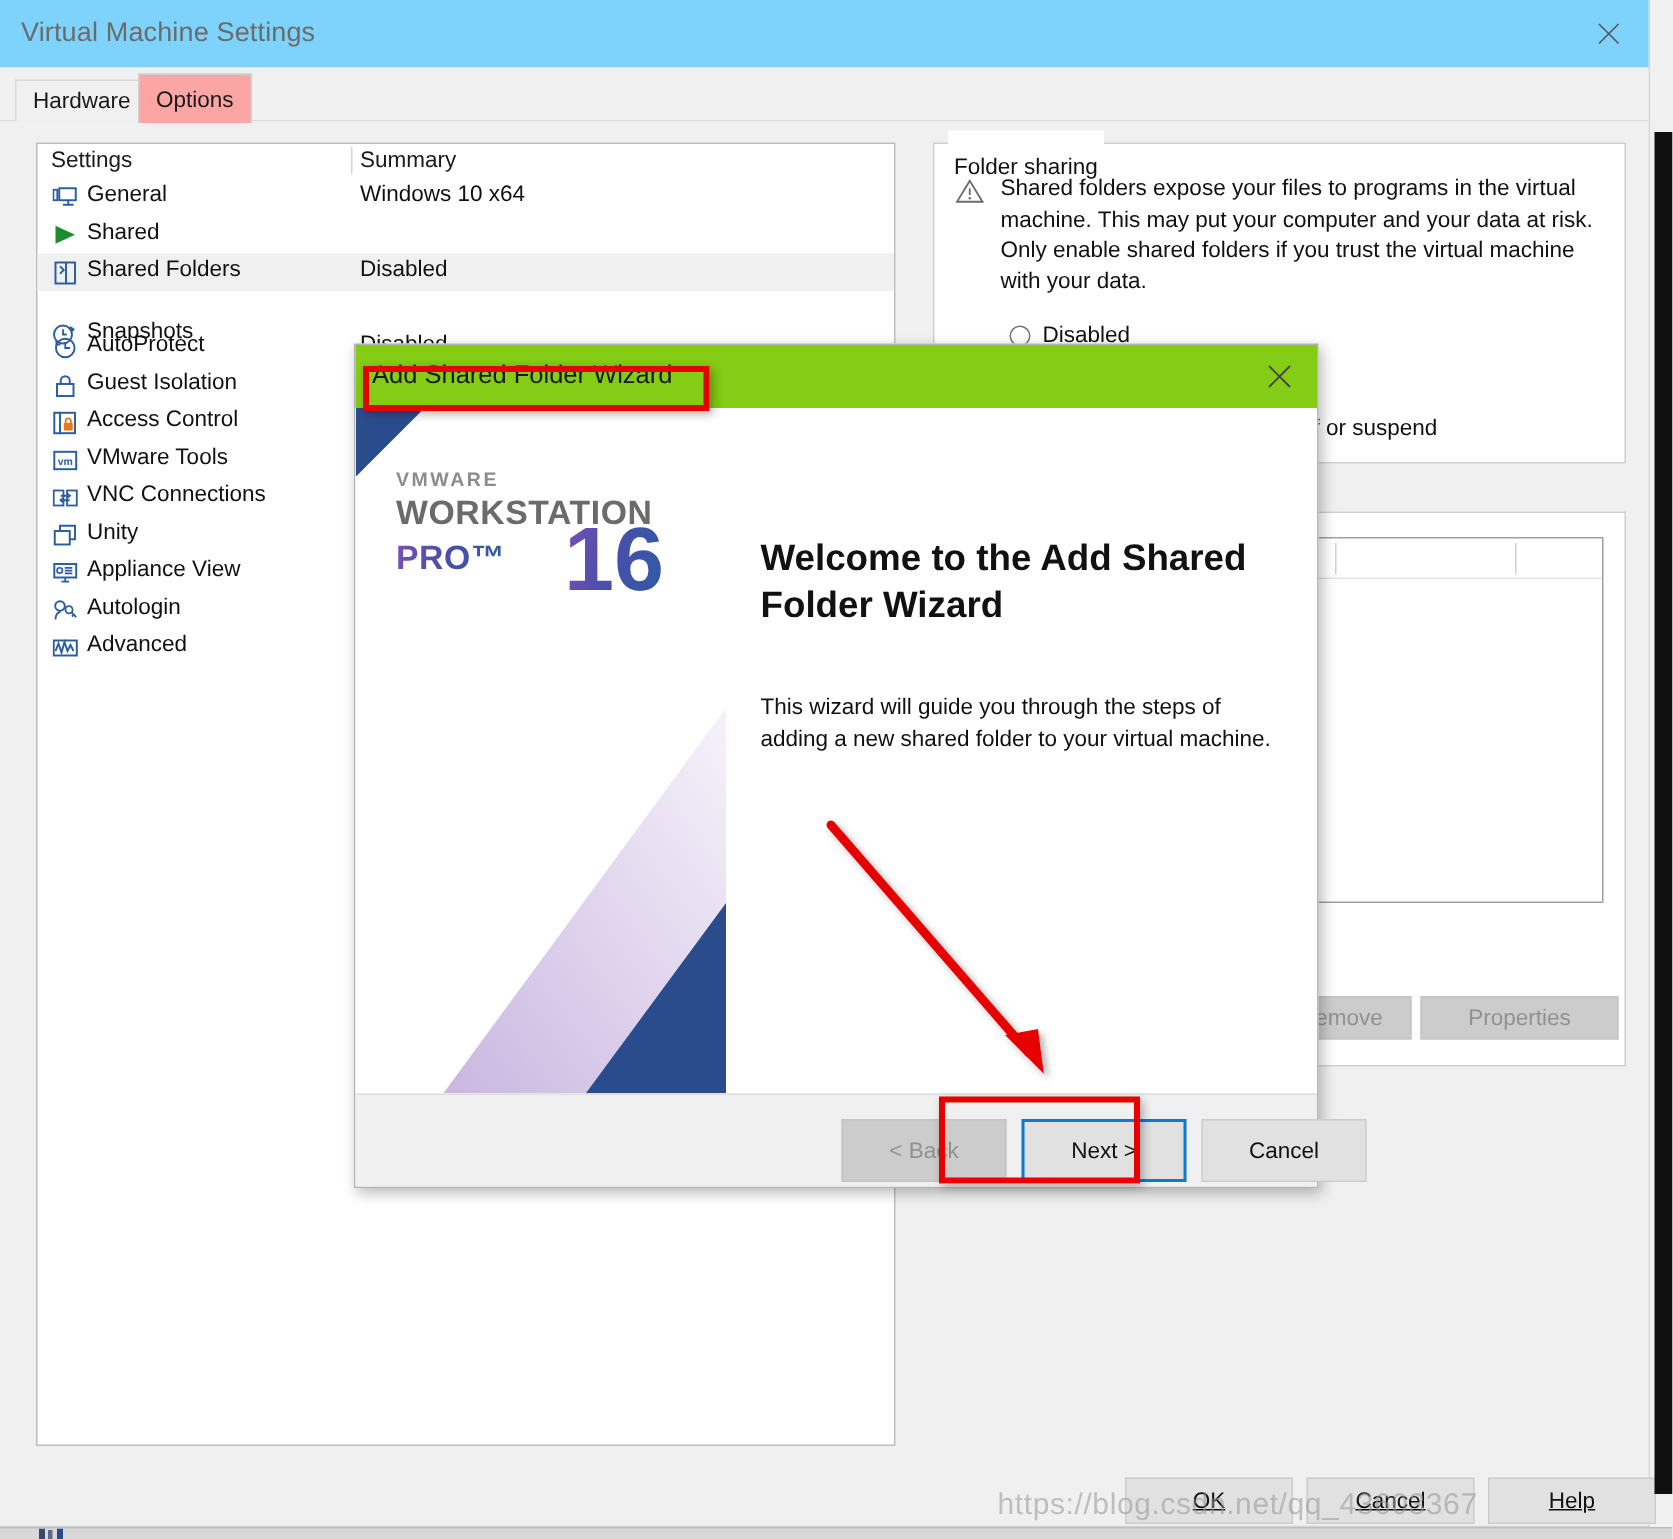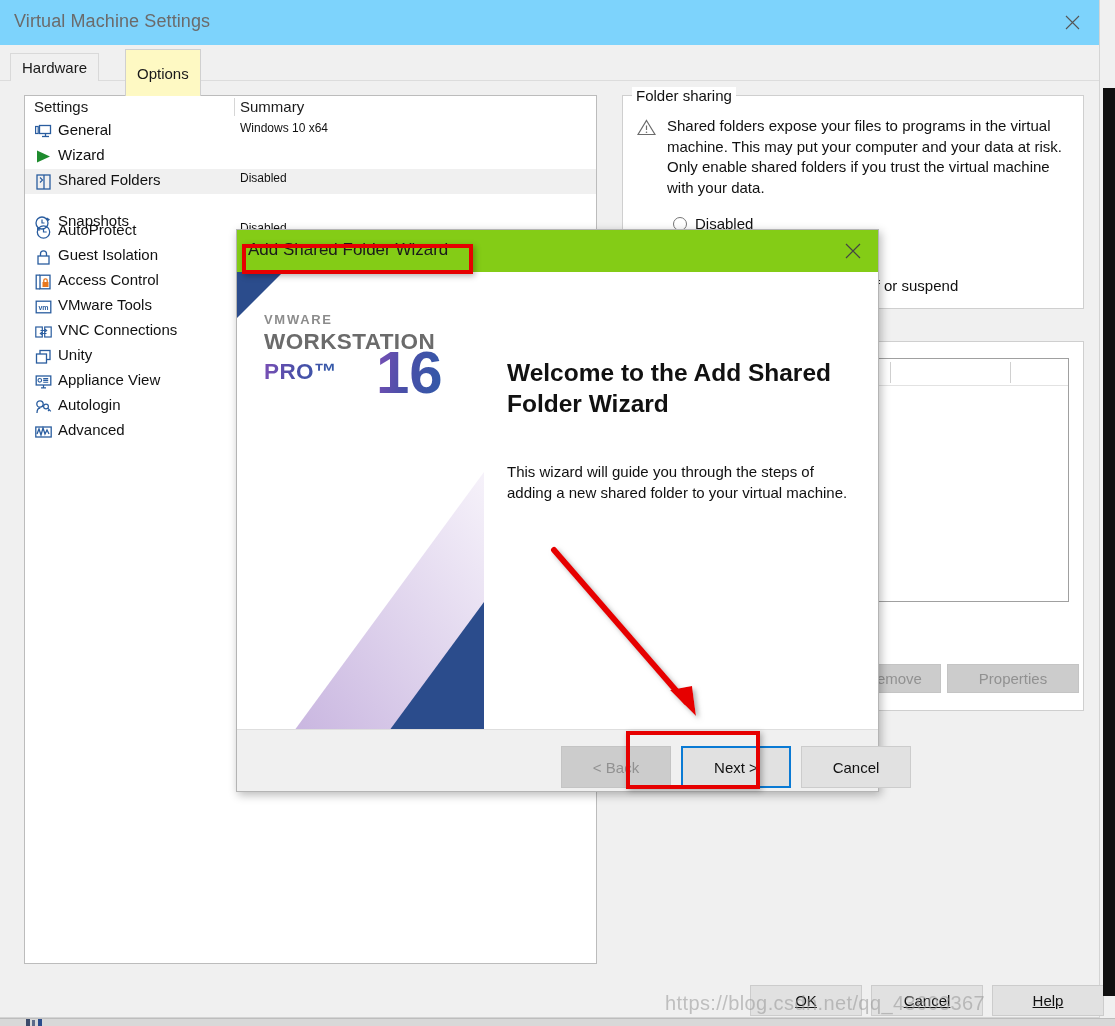--- a/index.html
+++ b/index.html
@@ -62,25 +62,24 @@
     display: flex; align-items: center;
     font-size: 15px;
     color: #1a1a1a;
     background: #f0f0f0;
     border: 1px solid #d9d9d9;
     border-bottom: none;
     white-space: nowrap;
   }
   .tab.active {
     top: 4px;
-    height: 47px;
-    background: #fef9c3;
+    height: 33px;
+    background: #fca5a5;
     border-color: #d0d0d0;
     z-index: 2;
-    margin-left: 33px;
   }
   .tab1 { left: 10px; }
   .tab2 { left: 92px; }
 
   
   .content {
     position: absolute;
     left: 0; top: 81px; right: 0; bottom: 0;
     background: #f0f0f0;
   }
@@ -121,35 +120,35 @@
   }
   .row .lbl {
     position: absolute;
     left: 33px; top: 2px;
     font-size: 15px; color: #111;
     white-space: nowrap;
   }
   .row .sum {
     position: absolute;
     left: 215px; top: 2px;
-    font-size: 12px; color: #111;
+    font-size: 15px; color: #111;
     white-space: nowrap;
   }
 
   
   .group {
     position: absolute;
     border: 1px solid #cfcfcf;
     background: #ffffff;
   }
   .group-title {
     position: absolute;
     top: -9px; left: 9px;
     background: #ffffff;
-    padding: 0 4px;
+    padding: 16px 4px;
     font-size: 15px; color: #111;
     white-space: nowrap;
     text-align: center;
   }
   #folder-sharing-group {
     left: 622px; top: 14px;
     width: 462px; height: 214px;
   }
   .warn-row {
     position: absolute;
@@ -418,21 +417,21 @@
           <span class="lbl">General</span>
           <span class="sum">Windows 10 x64</span>
         </div>
 
         <div class="row" style="top:48px">
           <span class="ico">
             <svg width="17" height="15" viewBox="0 0 17 15">
                 <path d="M2 1.5 L15 7.5 L2 13.5 Z" fill="#1e8b2e"></path>
               </svg>
           </span>
-          <span class="lbl">Wizard</span>
+          <span class="lbl">Shared</span>
           <span class="sum"></span>
         </div>
 
         <div class="row sel" style="top:73px">
           <span class="ico">
             <svg width="17" height="16" viewBox="0 0 17 16">
                 <rect x="2" y="1" width="13" height="14" fill="none" stroke="#2a5d9f" stroke-width="1.3"></rect>
                 <path d="M9 1v14" stroke="#2a5d9f" stroke-width="1.3"></path>
                 <path d="M5 3.5l2.5 2.5-2.5 2.5" fill="none" stroke="#2a5d9f" stroke-width="1.2"></path>
               </svg>

